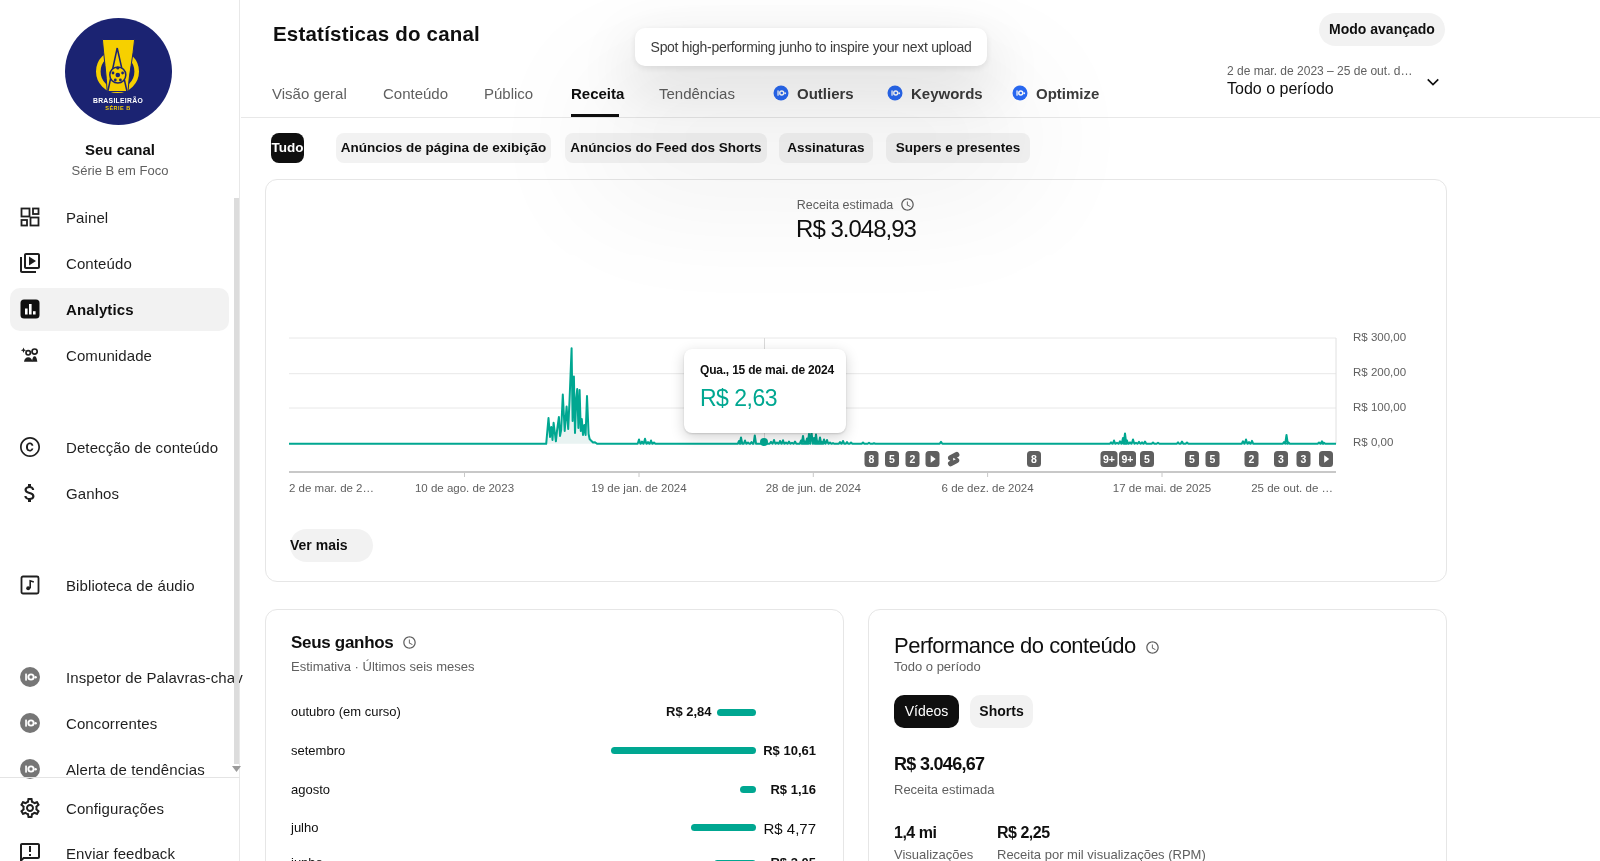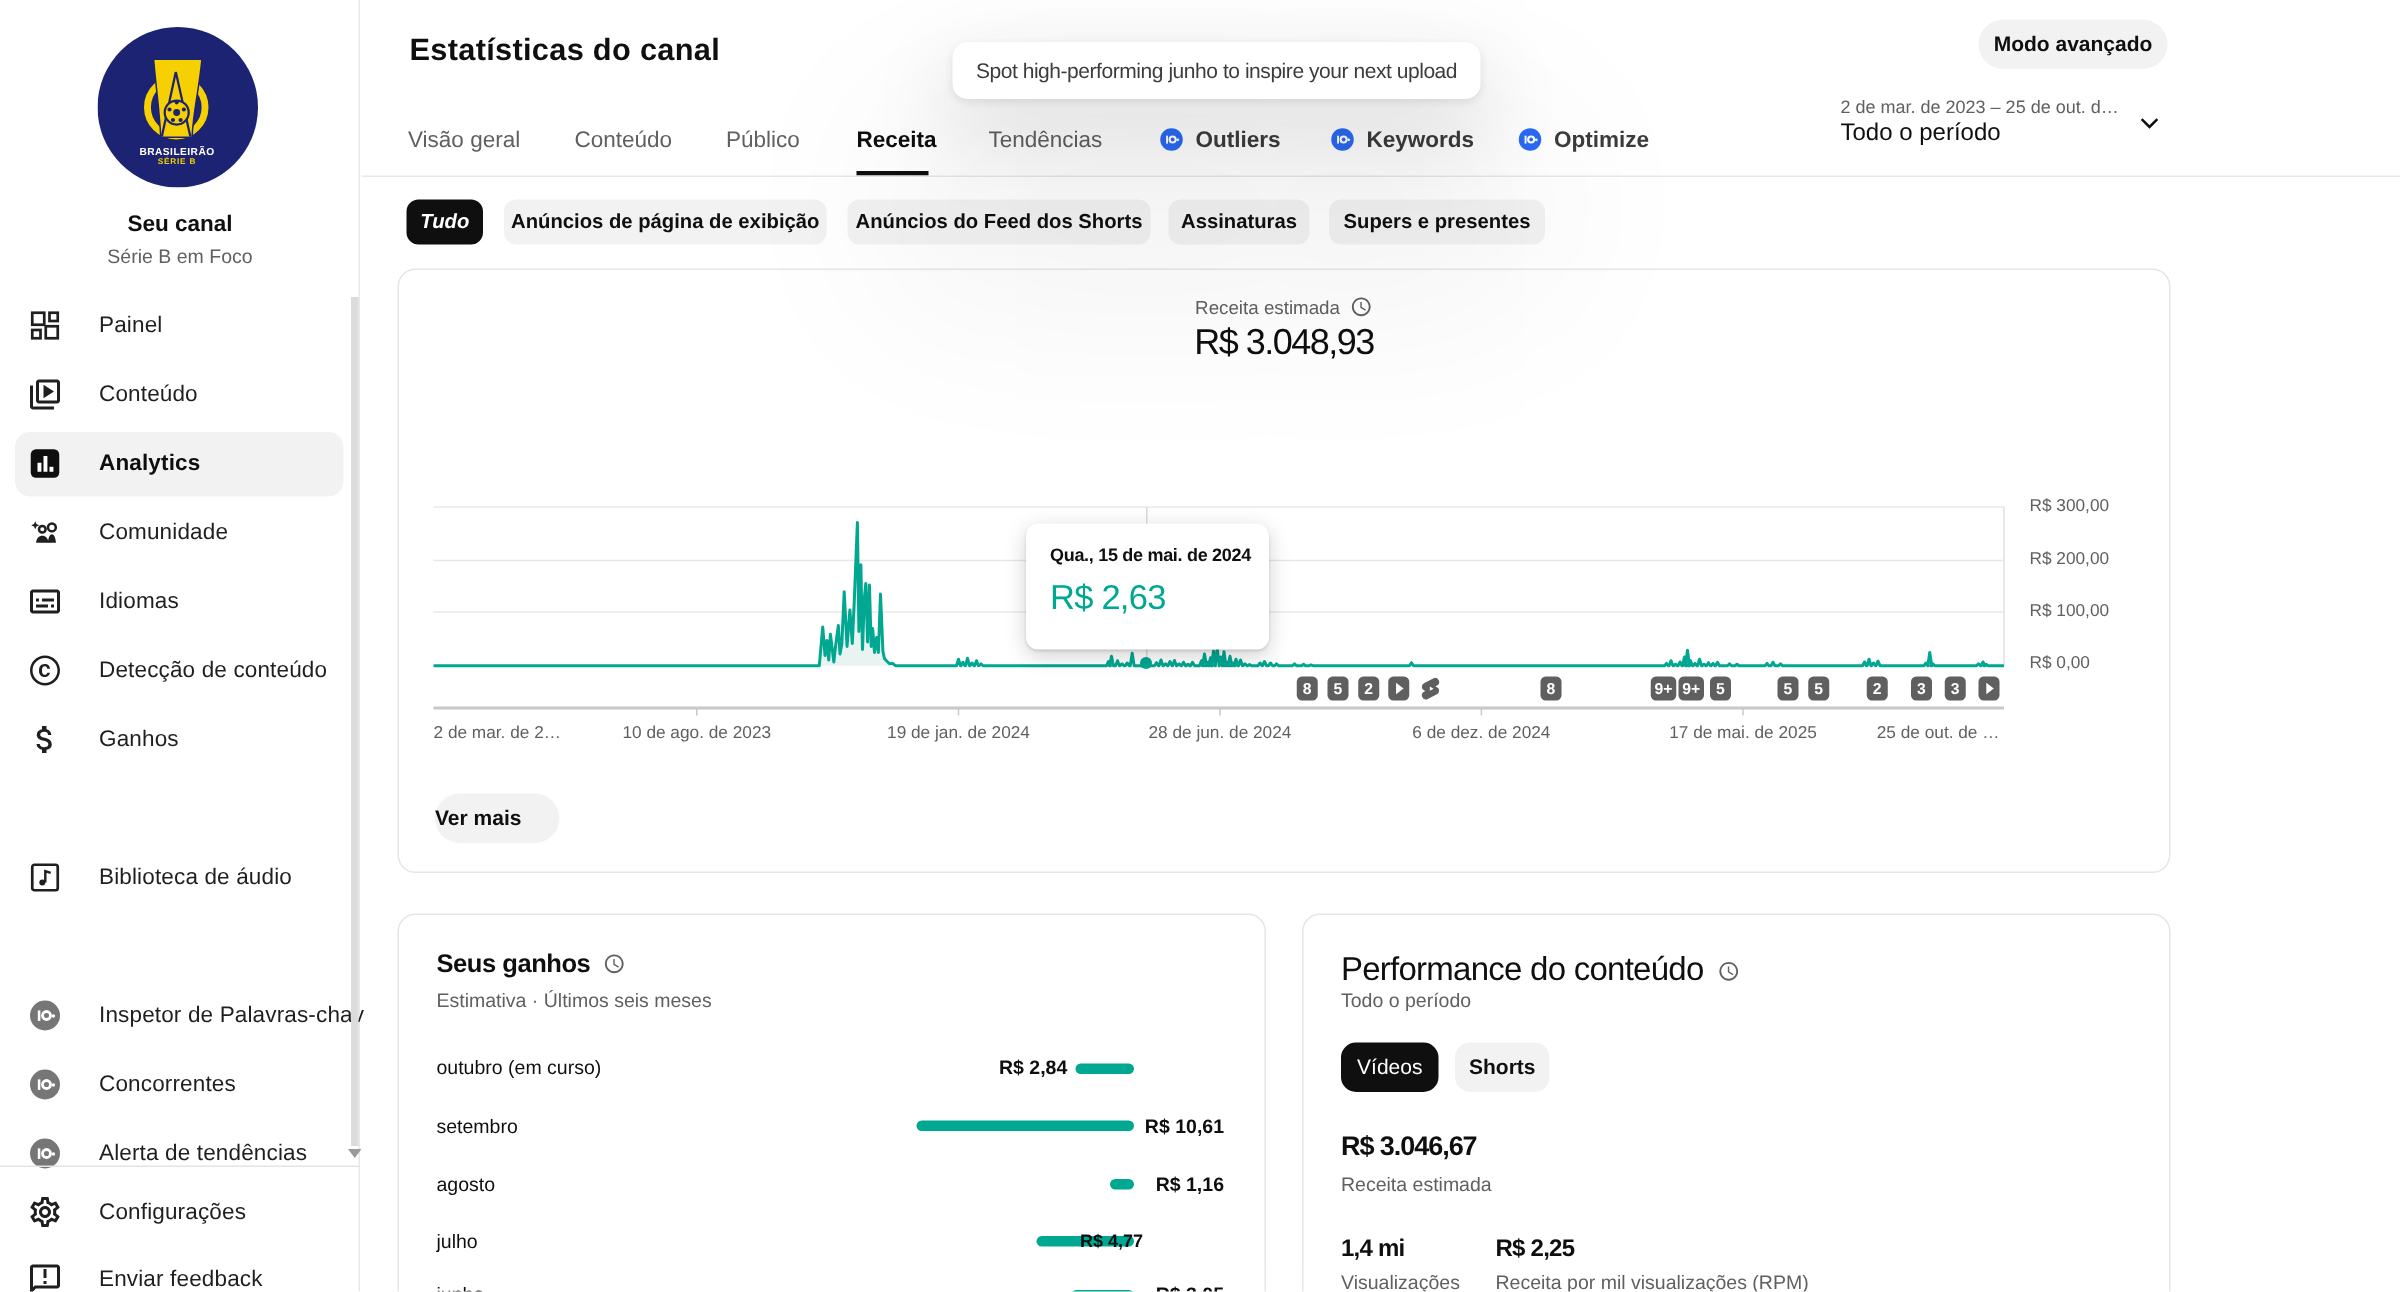--- a/index.html
+++ b/index.html
@@ -79,26 +79,20 @@
     <div class="navitem" style="top:332px">
         <svg class="ic" viewBox="0 0 24 24" fill="none" stroke="#1f1f1f" stroke-width="1.7">
           <path d="M5.5 4.5 l0.8 1.9 1.9 0.8 -1.9 0.8 -0.8 1.9 -0.8 -1.9 -1.9 -0.8 1.9 -0.8 Z" fill="#1f1f1f" stroke="none"></path>
           <circle cx="10.2" cy="9.8" r="2.2"></circle>
           <path d="M6 18.8 c0.4-3 2-4.6 4.2-4.6 s3.8 1.6 4.2 4.6 Z" fill="#1f1f1f" stroke="none"></path>
           <circle cx="16.6" cy="8.6" r="2.6"></circle>
           <path d="M13.9 18.8 c0.4-3.6 1.3-5.6 2.7-5.6 s2.3 2 2.7 5.6 Z" fill="#1f1f1f" stroke="none"></path>
         </svg>
         <span class="lbl">Comunidade</span>
       </div>
-    <div class="navitem" style="top:378px">
-        <svg class="ic" viewBox="0 0 24 24" fill="#1f1f1f">
-          <path d="M20 4H4c-1.1 0-2 .9-2 2v12c0 1.1.9 2 2 2h16c1.1 0 2-.9 2-2V6c0-1.1-.9-2-2-2zm0 14H4V6h16v12zM6 10h2v2H6zm0 4h8v2H6zm10 0h2v2h-2zm-6-4h8v2h-8z"></path>
-        </svg>
-        <span class="lbl">Idiomas</span>
-      </div>
     <div class="navitem" style="top:424px">
         <svg class="ic" viewBox="0 0 24 24" fill="#1f1f1f">
           <path d="M12 2C6.48 2 2 6.48 2 12s4.48 10 10 10 10-4.48 10-10S17.52 2 12 2zm0 18.3c-4.58 0-8.3-3.72-8.3-8.3S7.42 3.7 12 3.7s8.3 3.72 8.3 8.3-3.72 8.3-8.3 8.3z"></path>
           <path d="M10.08 10.86c.05-.33.16-.62.3-.87s.34-.46.59-.62c.24-.15.54-.22.91-.23.23.01.44.05.63.13.2.09.38.21.52.36s.25.33.34.53.13.42.14.64h1.79c-.02-.47-.11-.9-.28-1.29s-.4-.73-.7-1.01-.66-.5-1.08-.66-.88-.23-1.39-.23c-.65 0-1.22.11-1.7.34s-.88.53-1.2.92-.56.84-.71 1.36S8 11.29 8 11.87v.27c0 .58.08 1.12.23 1.64s.39.97.71 1.35.72.69 1.2.91 1.05.34 1.7.34c.47 0 .91-.08 1.32-.23s.77-.36 1.08-.63.56-.58.74-.94.29-.74.3-1.15h-1.79c-.01.21-.06.4-.15.58s-.21.33-.36.46-.32.23-.52.3c-.19.07-.39.09-.6.1-.36-.01-.66-.08-.89-.23-.25-.16-.45-.37-.59-.62s-.25-.55-.3-.88-.08-.67-.08-1v-.27c0-.35.03-.68.08-1.01z"></path>
         </svg>
         <span class="lbl">Detecção de conteúdo</span>
       </div>
     <div class="navitem" style="top:470px">
         <svg class="ic" viewBox="0 0 24 24" fill="#1f1f1f">
           <path d="M11.8 10.9c-2.27-.59-3-1.2-3-2.15 0-1.09 1.01-1.85 2.7-1.85 1.78 0 2.44.85 2.5 2.1h2.21c-.07-1.72-1.12-3.3-3.21-3.81V3h-3v2.16c-1.94.42-3.5 1.68-3.5 3.61 0 2.31 1.91 3.46 4.7 4.13 2.5.6 3 1.48 3 2.41 0 .69-.49 1.79-2.7 1.79-2.06 0-2.87-.92-2.98-2.1h-2.2c.12 2.19 1.76 3.42 3.68 3.83V21h3v-2.15c1.95-.37 3.5-1.5 3.5-3.55 0-2.84-2.43-3.81-4.7-4.4z"></path>
@@ -195,21 +189,21 @@
     <svg class="abs" style="left:1011px;top:84px" width="18" height="18" viewBox="0 0 24 24">
         <circle cx="12" cy="12" r="10" fill="#2a6af5"></circle>
         <rect x="7.2" y="8.6" width="1.7" height="7" fill="#fff"></rect>
         <circle cx="13" cy="12" r="3.6" fill="#fff"></circle>
         <circle cx="13" cy="12" r="1.7" fill="#2a6af5"></circle>
         <circle cx="17.6" cy="12.3" r="1.2" fill="#fff"></circle>
       </svg>
     <div class="tab" style="left:1036px;color:#3c3c3c;">Optimize</div>
     <div id="receita-underline"></div>
     <div id="tabline"></div>
-    <div class="chip" style="left:271px;width:51px;background:#0f0f0f;color:#fff;font-style:italic;">Tudo</div>
+    <div class="chip" style="left:271px;width:33px;background:#0f0f0f;color:#fff;">Tudo</div>
     <div class="chip" style="left:336px;width:215px;">Anúncios de página de exibição</div>
     <div class="chip" style="left:565px;width:202px;">Anúncios do Feed dos Shorts</div>
     <div class="chip" style="left:779px;width:94px;">Assinaturas</div>
     <div class="chip" style="left:886px;width:144px;">Supers e presentes</div>
     <div class="card" id="card-chart">
       <div class="abs" style="left:0;top:17px;width:100%;text-align:center;font-size:12.5px;color:#606060;">Receita estimada&nbsp;&nbsp;<svg width="15" height="15" viewBox="0 0 24 24" fill="#606060" style="vertical-align:-3px">
             <path d="M11.99 2C6.47 2 2 6.48 2 12s4.47 10 9.99 10C17.52 22 22 17.52 22 12S17.52 2 11.99 2zm.01 18c-4.42 0-8-3.58-8-8s3.58-8 8-8 8 3.58 8 8-3.58 8-8 8zm.5-13H11v6l5.25 3.15.75-1.23-4.5-2.67z"></path>
           </svg></div>
       <div class="abs" style="left:0;top:35px;width:100%;text-align:center;font-size:24px;letter-spacing:-1px;color:#0f0f0f;">R$ 3.048,93</div>
       <svg class="abs" style="left:0;top:0" width="1180" height="401" viewBox="0 0 1180 401" font-family="Liberation Sans, sans-serif">
@@ -285,21 +279,21 @@
       <div class="abs" style="left:451.2px;top:98.5px;width:38.8px;height:7px;border-radius:3.5px;background:#00a791;"></div>
       <div class="abs" style="left:400px;top:94px;width:150px;text-align:left;font-size:13px;font-weight:700;color:#0f0f0f;">R$ 2,84</div>
       <div class="abs" style="left:25px;top:132.5px;font-size:13px;color:#0f0f0f;">setembro</div>
       <div class="abs" style="left:345px;top:137.0px;width:145px;height:7px;border-radius:3.5px;background:#00a791;"></div>
       <div class="abs" style="left:400px;top:132.5px;width:150px;text-align:right;font-size:13px;font-weight:700;color:#0f0f0f;">R$ 10,61</div>
       <div class="abs" style="left:25px;top:171.5px;font-size:13px;color:#0f0f0f;">agosto</div>
       <div class="abs" style="left:474.1px;top:176.0px;width:15.9px;height:7px;border-radius:3.5px;background:#00a791;"></div>
       <div class="abs" style="left:400px;top:171.5px;width:150px;text-align:right;font-size:13px;font-weight:700;color:#0f0f0f;">R$ 1,16</div>
       <div class="abs" style="left:25px;top:209.5px;font-size:13px;color:#0f0f0f;">julho</div>
       <div class="abs" style="left:424.8px;top:214.0px;width:65.2px;height:7px;border-radius:3.5px;background:#00a791;"></div>
-      <div class="abs" style="left:400px;top:209.5px;width:150px;text-align:center;font-size:12px;font-weight:700;color:#0f0f0f;">R$ 4,77</div>
+      <div class="abs" style="left:400px;top:209.5px;width:150px;text-align:right;font-size:15px;font-weight:400;color:#0f0f0f;">R$ 4,77</div>
       <div class="abs" style="left:25px;top:245px;font-size:13px;color:#0f0f0f;">junho</div>
       <div class="abs" style="left:448px;top:249.5px;width:42px;height:7px;border-radius:3.5px;background:#00a791;"></div>
       <div class="abs" style="left:400px;top:245px;width:150px;text-align:right;font-size:13px;font-weight:700;color:#0f0f0f;">R$ 3,05</div>
     </div>
     <div class="card" id="card-perf">
       <div class="abs" style="left:25px;top:23px;"><span style="font-size:22px;font-weight:400;letter-spacing:-0.5px;">Performance do conteúdo</span>&nbsp;&nbsp;<svg width="15" height="15" viewBox="0 0 24 24" fill="#606060" style="vertical-align:-2px">
             <path d="M11.99 2C6.47 2 2 6.48 2 12s4.47 10 9.99 10C17.52 22 22 17.52 22 12S17.52 2 11.99 2zm.01 18c-4.42 0-8-3.58-8-8s3.58-8 8-8 8 3.58 8 8-3.58 8-8 8zm.5-13H11v6l5.25 3.15.75-1.23-4.5-2.67z"></path>
           </svg></div>
       <div class="abs" style="left:25px;top:49px;font-size:13px;color:#606060;">Todo o período</div>
       <div class="abs" style="left:25px;top:85px;width:65px;height:33px;background:#0f0f0f;color:#fff;border-radius:10px;text-align:center;line-height:33px;font-size:14px;font-weight:400;">Vídeos</div>

